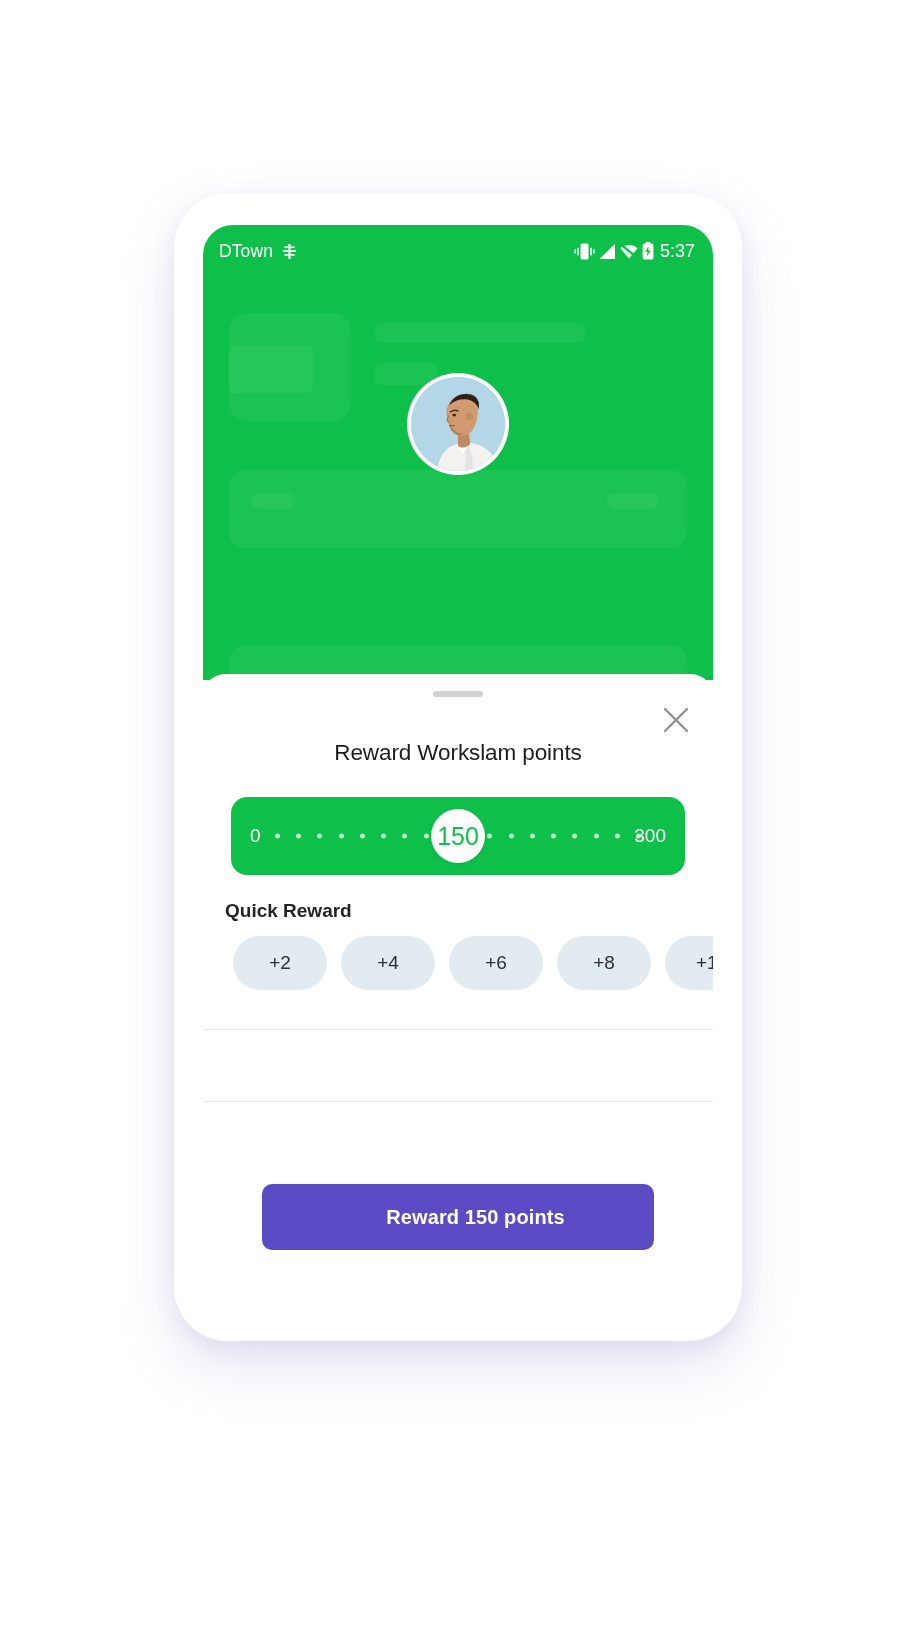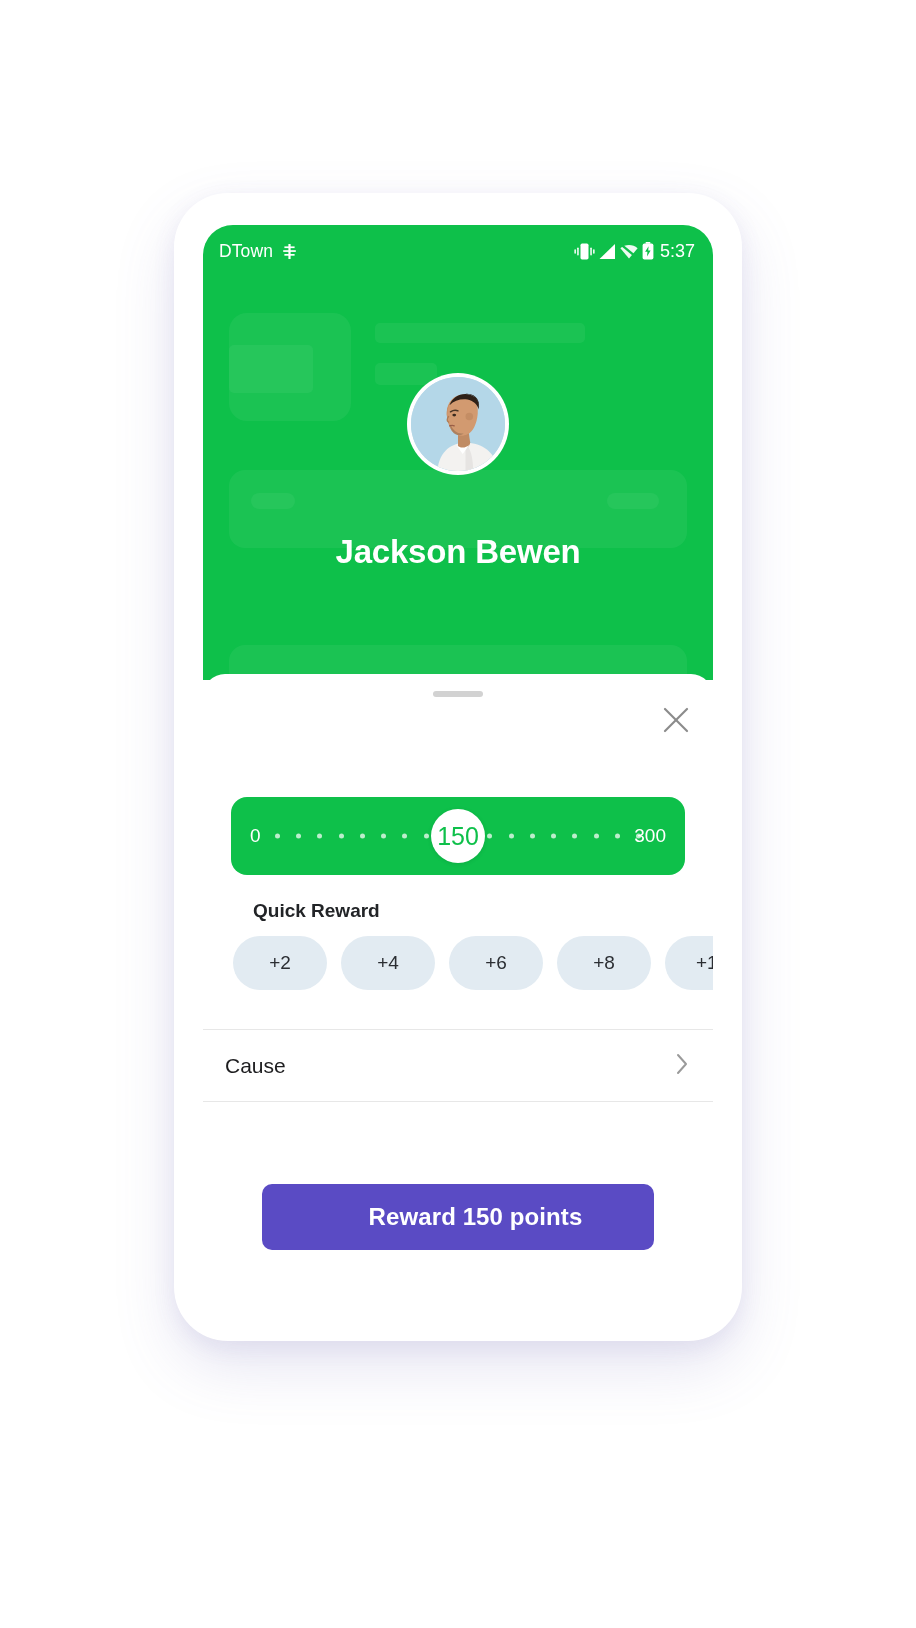--- a/index.html
+++ b/index.html
@@ -211,21 +211,21 @@
     color: #0ec04a;
     font-size: 25px;
     box-shadow: 0 1px 4px rgba(0,0,0,0.10);
     cursor: pointer;
     z-index: 3;
   }
 
   
   .quick-label {
     position: absolute;
-    left: 50px; top: 226px;
+    left: 22px; top: 226px;
     font-size: 19px;
     color: #222427;
     font-weight: bold;
   }
 
   .chips {
     position: absolute;
     left: 30px; top: 262px;
     width: 480px;
     height: 54px;
@@ -269,21 +269,21 @@
 
   
   .cta {
     position: absolute;
     left: 59px; top: 510px;
     width: 392px; height: 66px;
     border-radius: 10px;
     background: #5a4bc4;
     border: none;
     color: #ffffff;
-    font-size: 24px;
+    font-size: 20px;
     font-weight: bold;
     font-family: "Liberation Sans", sans-serif;
     cursor: pointer;
     letter-spacing: .1px;
     padding-left: 35px;
   }
 </style>
 </head>
 <body>
 
@@ -377,35 +377,35 @@
 
             <path d="M41 52 C43 51.2 45 51.4 46 52" stroke="#9c5f47" stroke-width="1.3" fill="none" stroke-linecap="round"></path>
 
             <path d="M42 50 C44 57 50 61 56 60 C51 64 44 61 42 54 Z" fill="#6b5240" opacity="0.35"></path>
 
             <path d="M48 72 L55 82 L62 72 C58 76 52 76 48 72 Z" fill="#ffffff"></path>
           </svg>
         </div>
       </div>
 
-      <div class="person-name">Jackson Bewen</div>
 
       <div class="sheet">
 
         <div class="drag-handle"></div>
 
         <div class="close-btn">
           <span>
             <svg width="30" height="30" viewBox="0 0 30 30">
               <line x1="4" y1="4" x2="26" y2="26" stroke="#8b8b8b" stroke-width="2.2" stroke-linecap="round"></line>
               <line x1="26" y1="4" x2="4" y2="26" stroke="#8b8b8b" stroke-width="2.2" stroke-linecap="round"></line>
             </svg>
           </span>
         </div>
 
+        <div class="sheet-title">Reward Workslam points</div>
 
         <div class="slider">
           <span class="slider-min">0</span>
           <div class="slider-dots">
               <span class="dot"></span>
               <span class="dot"></span>
               <span class="dot"></span>
               <span class="dot"></span>
               <span class="dot"></span>
               <span class="dot"></span>
@@ -431,28 +431,20 @@
         <div class="quick-label">Quick Reward</div>
         <div class="chips">
             <div class="chip">+2</div>
             <div class="chip">+4</div>
             <div class="chip">+6</div>
             <div class="chip">+8</div>
             <div class="chip">+10</div>
           </div>
 
         <div class="divider divider-top"></div>
-        <div class="cause-row">
-          <span class="cause-label">Cause</span>
-          <span>
-            <svg width="14" height="24" viewBox="0 0 14 24">
-              <polyline points="3,3 11,12 3,21" fill="none" stroke="#9a9a9a" stroke-width="2" stroke-linecap="round" stroke-linejoin="round"></polyline>
-            </svg>
-          </span>
-        </div>
         <div class="divider divider-bottom"></div>
 
         <button class="cta">Reward 150 points</button>
 
       </div>
     </div>
   </div>
 </div>
 
 </body></html>

